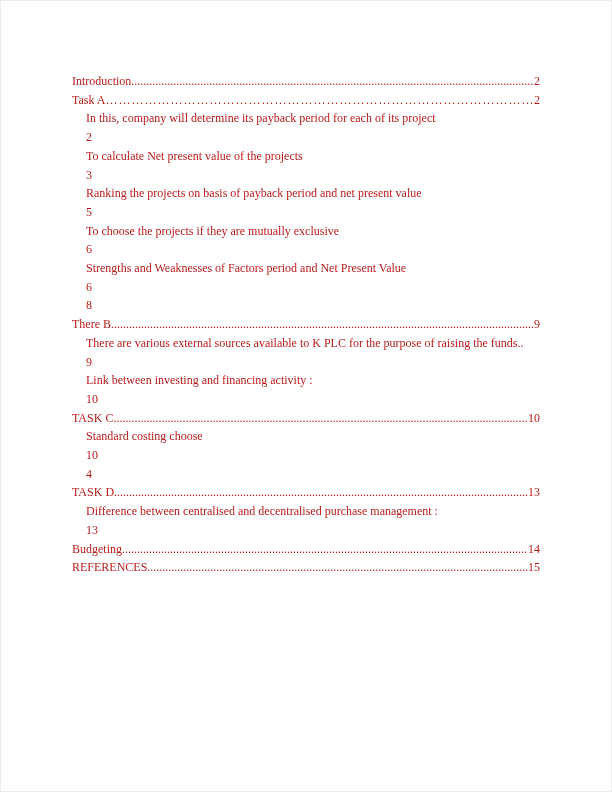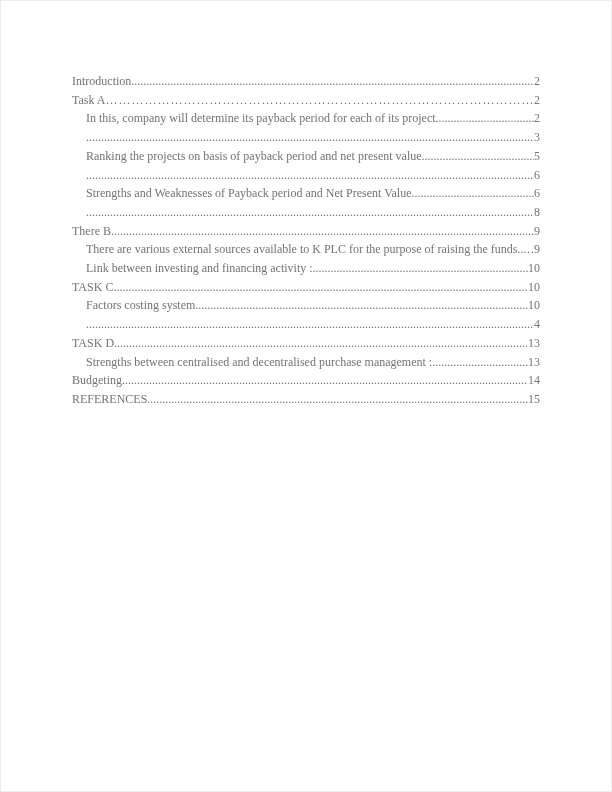--- a/index.html
+++ b/index.html
@@ -9,35 +9,36 @@
   }
   .page {
     position: relative;
     width: 612px;
     height: 792px;
     box-sizing: border-box;
     background: #ffffff;
     border: 1px solid #ececec;
     padding: 71px 71px 0 71px;
     font-family: "Liberation Serif", "DejaVu Serif", serif;
-    color: #737373;
+    color: #b91c1c;
     overflow: hidden;
   }
   .toc-list {
     width: 100%;
   }
   .toc-row {
     display: flex;
     align-items: baseline;
     font-size: 12px;
     line-height: 18.7px;
     white-space: nowrap;
   }
   .toc-row.indent {
     padding-left: 14px;
+    flex-direction: column;
   }
   .toc-label {
     flex: 0 1 auto;
     overflow: hidden;
     white-space: nowrap;
   }
   .toc-leader {
     flex: 1 1 0;
     min-width: 0;
     overflow: hidden;
@@ -65,34 +66,36 @@
         <span class="toc-label">Task A</span>
         <span class="toc-leader ellipsis">………………………………………………………………………………………………………………………………………………………………………………………………………………………………………………………………………………………………………………………………...</span>
         <span class="toc-page">2</span>
       </div>
       <div class="toc-row indent">
         <span class="toc-label">In this, company will determine its payback period for each of its project</span>
         <span class="toc-leader">........................................................................................................................................................................................................................................................................................................................................................................................................................................................................................................................................................................................................................</span>
         <span class="toc-page">2</span>
       </div>
       <div class="toc-row indent">
+        <span class="toc-label">To calculate Net present value of the projects</span>
         <span class="toc-leader">........................................................................................................................................................................................................................................................................................................................................................................................................................................................................................................................................................................................................................</span>
         <span class="toc-page">3</span>
       </div>
       <div class="toc-row indent">
         <span class="toc-label">Ranking the projects on basis of payback  period and net present value</span>
         <span class="toc-leader">........................................................................................................................................................................................................................................................................................................................................................................................................................................................................................................................................................................................................................</span>
         <span class="toc-page">5</span>
       </div>
       <div class="toc-row indent">
+        <span class="toc-label">To choose the projects if they are mutually exclusive</span>
         <span class="toc-leader">........................................................................................................................................................................................................................................................................................................................................................................................................................................................................................................................................................................................................................</span>
         <span class="toc-page">6</span>
       </div>
       <div class="toc-row indent">
-        <span class="toc-label">Strengths and Weaknesses of Payback period and Net Present Value</span>
+        <span class="toc-label">Strengths and Weaknesses of Factors period and Net Present Value</span>
         <span class="toc-leader">........................................................................................................................................................................................................................................................................................................................................................................................................................................................................................................................................................................................................................</span>
         <span class="toc-page">6</span>
       </div>
       <div class="toc-row indent">
         <span class="toc-leader">........................................................................................................................................................................................................................................................................................................................................................................................................................................................................................................................................................................................................................</span>
         <span class="toc-page">8</span>
       </div>
       <div class="toc-row">
         <span class="toc-label">There B</span>
         <span class="toc-leader">........................................................................................................................................................................................................................................................................................................................................................................................................................................................................................................................................................................................................................</span>
@@ -107,35 +110,35 @@
         <span class="toc-label">Link between investing and financing activity :</span>
         <span class="toc-leader">........................................................................................................................................................................................................................................................................................................................................................................................................................................................................................................................................................................................................................</span>
         <span class="toc-page">10</span>
       </div>
       <div class="toc-row">
         <span class="toc-label">TASK C</span>
         <span class="toc-leader">........................................................................................................................................................................................................................................................................................................................................................................................................................................................................................................................................................................................................................</span>
         <span class="toc-page">10</span>
       </div>
       <div class="toc-row indent">
-        <span class="toc-label">Factors costing system</span>
+        <span class="toc-label">Standard costing choose</span>
         <span class="toc-leader">........................................................................................................................................................................................................................................................................................................................................................................................................................................................................................................................................................................................................................</span>
         <span class="toc-page">10</span>
       </div>
       <div class="toc-row indent">
         <span class="toc-leader">........................................................................................................................................................................................................................................................................................................................................................................................................................................................................................................................................................................................................................</span>
         <span class="toc-page">4</span>
       </div>
       <div class="toc-row">
         <span class="toc-label">TASK D</span>
         <span class="toc-leader">........................................................................................................................................................................................................................................................................................................................................................................................................................................................................................................................................................................................................................</span>
         <span class="toc-page">13</span>
       </div>
       <div class="toc-row indent">
-        <span class="toc-label">Strengths between centralised and decentralised purchase management :</span>
+        <span class="toc-label">Difference between centralised and decentralised purchase management :</span>
         <span class="toc-leader">........................................................................................................................................................................................................................................................................................................................................................................................................................................................................................................................................................................................................................</span>
         <span class="toc-page">13</span>
       </div>
       <div class="toc-row">
         <span class="toc-label">Budgeting</span>
         <span class="toc-leader">........................................................................................................................................................................................................................................................................................................................................................................................................................................................................................................................................................................................................................</span>
         <span class="toc-page">14</span>
       </div>
       <div class="toc-row">
         <span class="toc-label">REFERENCES</span>

